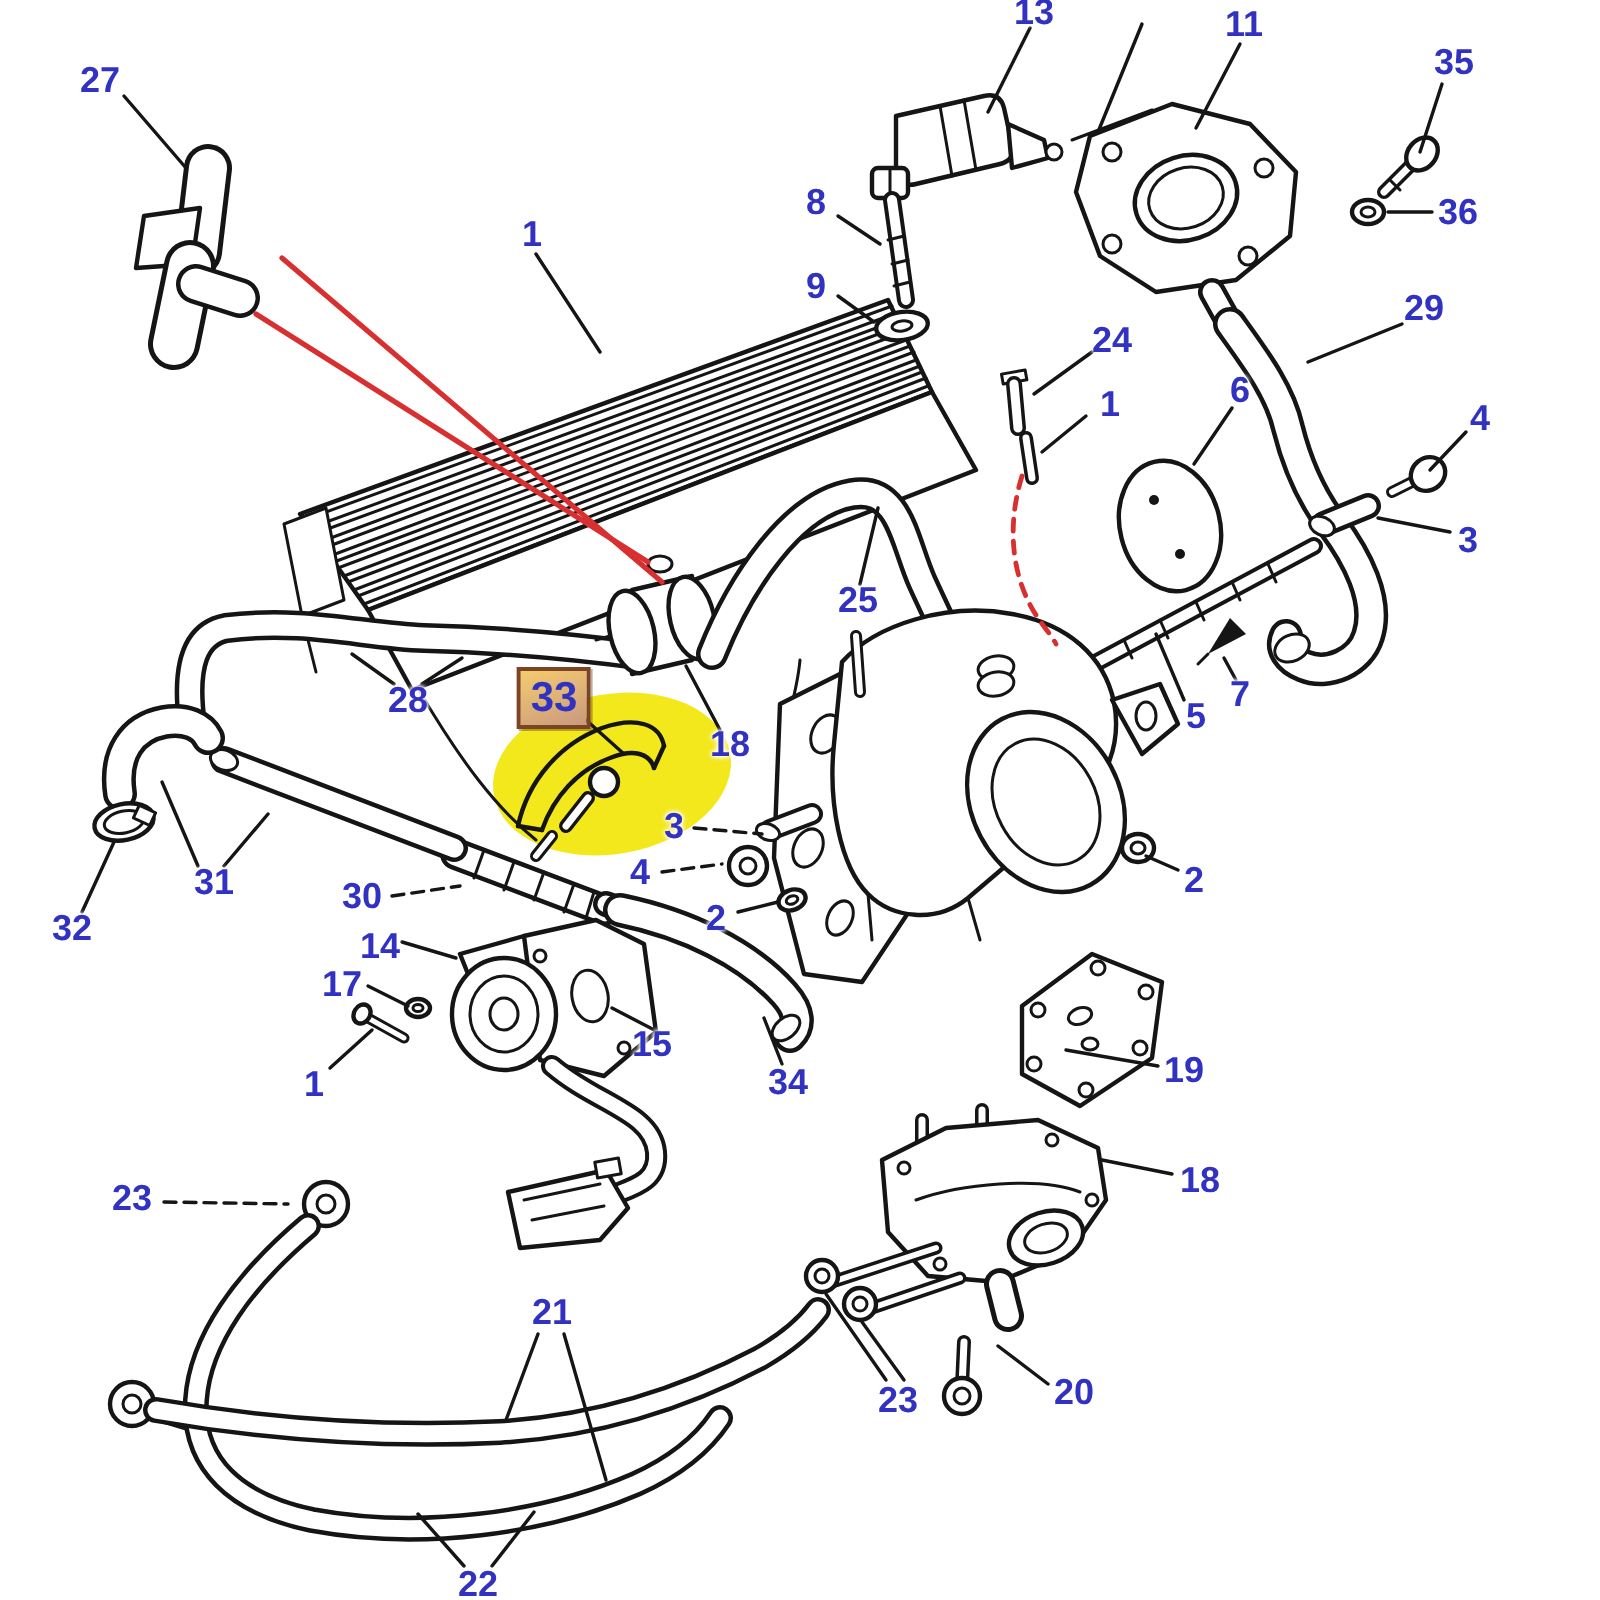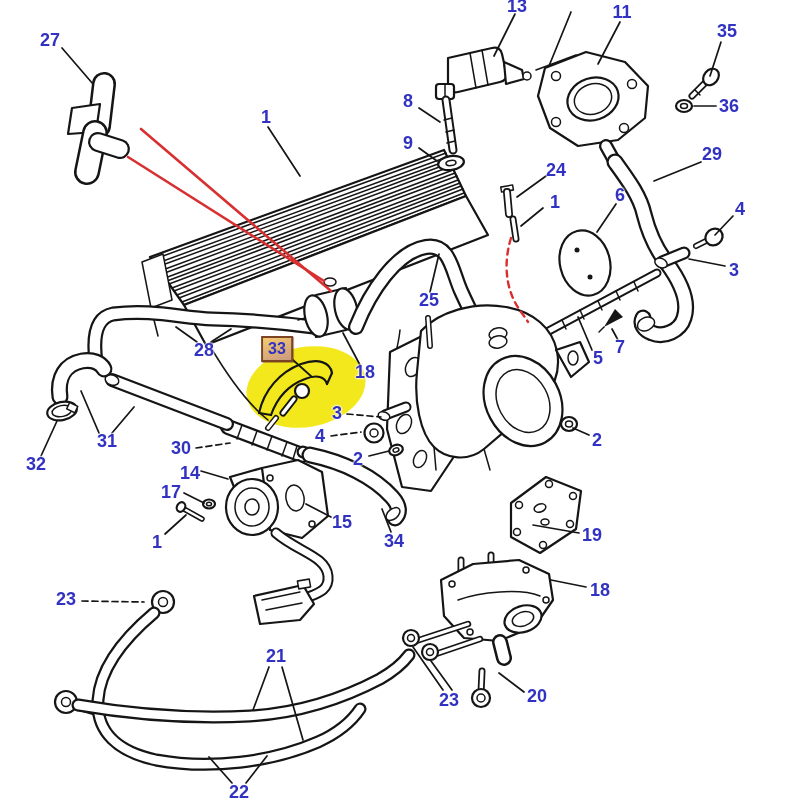--- a/index.html
+++ b/index.html
@@ -29,21 +29,21 @@
   .redd{stroke-dasharray:6 5;stroke-width:2.4;}
   .hl{fill:var(--hl);opacity:.93;}
   
   .plabel{
     position:absolute;transform:translate(-50%,-50%);
     color:var(--label);font-weight:700;font-size:18px;line-height:1;
     text-shadow:0 0 2px #fff,0 0 2px #fff,0 0 3px #fff;
     white-space:nowrap;user-select:none;cursor:pointer;
   }
   .plabel.selected{
-    font-size:16px;padding:3px 5px;transform:translate(-50%,-50%);
+    font-size:21px;padding:3px 5px;transform:translate(-50%,-50%);
     border:2px solid var(--selb);
     background-image:linear-gradient(160deg,var(--selt),var(--selbo));
     text-shadow:none;box-shadow:1px 1px 0 rgba(90,50,20,.4);
   }
 </style>
 </head>
 <body>
 
 <div id="stage">
 <svg width="800" height="800" viewBox="0 0 800 800">
@@ -492,21 +492,21 @@
       <div class="plabel" style="left: 597px; top: 440px;">2</div>
       <div class="plabel" style="left: 337px; top: 413px;">3</div>
       <div class="plabel" style="left: 320px; top: 436px;">4</div>
       <div class="plabel" style="left: 358px; top: 459px;">2</div>
       <div class="plabel" style="left: 107px; top: 441px;">31</div>
       <div class="plabel" style="left: 36px; top: 464px;">32</div>
       <div class="plabel" style="left: 181px; top: 448px;">30</div>
       <div class="plabel" style="left: 190px; top: 473px;">14</div>
       <div class="plabel" style="left: 171px; top: 492px; text-align: center;">17</div>
       <div class="plabel" style="left: 157px; top: 542px;">1</div>
-      <div class="plabel" style="left: 342px; top: 522px;">15</div>
+      <div class="plabel" style="left: 326px; top: 522px;">15</div>
       <div class="plabel" style="left: 394px; top: 541px;">34</div>
       <div class="plabel" style="left: 592px; top: 535px;">19</div>
       <div class="plabel" style="left: 600px; top: 590px;">18</div>
       <div class="plabel" style="left: 66px; top: 599px;">23</div>
       <div class="plabel" style="left: 276px; top: 656px; text-align: right;">21</div>
       <div class="plabel" style="left: 449px; top: 700px;">23</div>
       <div class="plabel" style="left: 537px; top: 696px;">20</div>
       <div class="plabel" style="left: 239px; top: 792px;">22</div>
     </div>
 </div>

